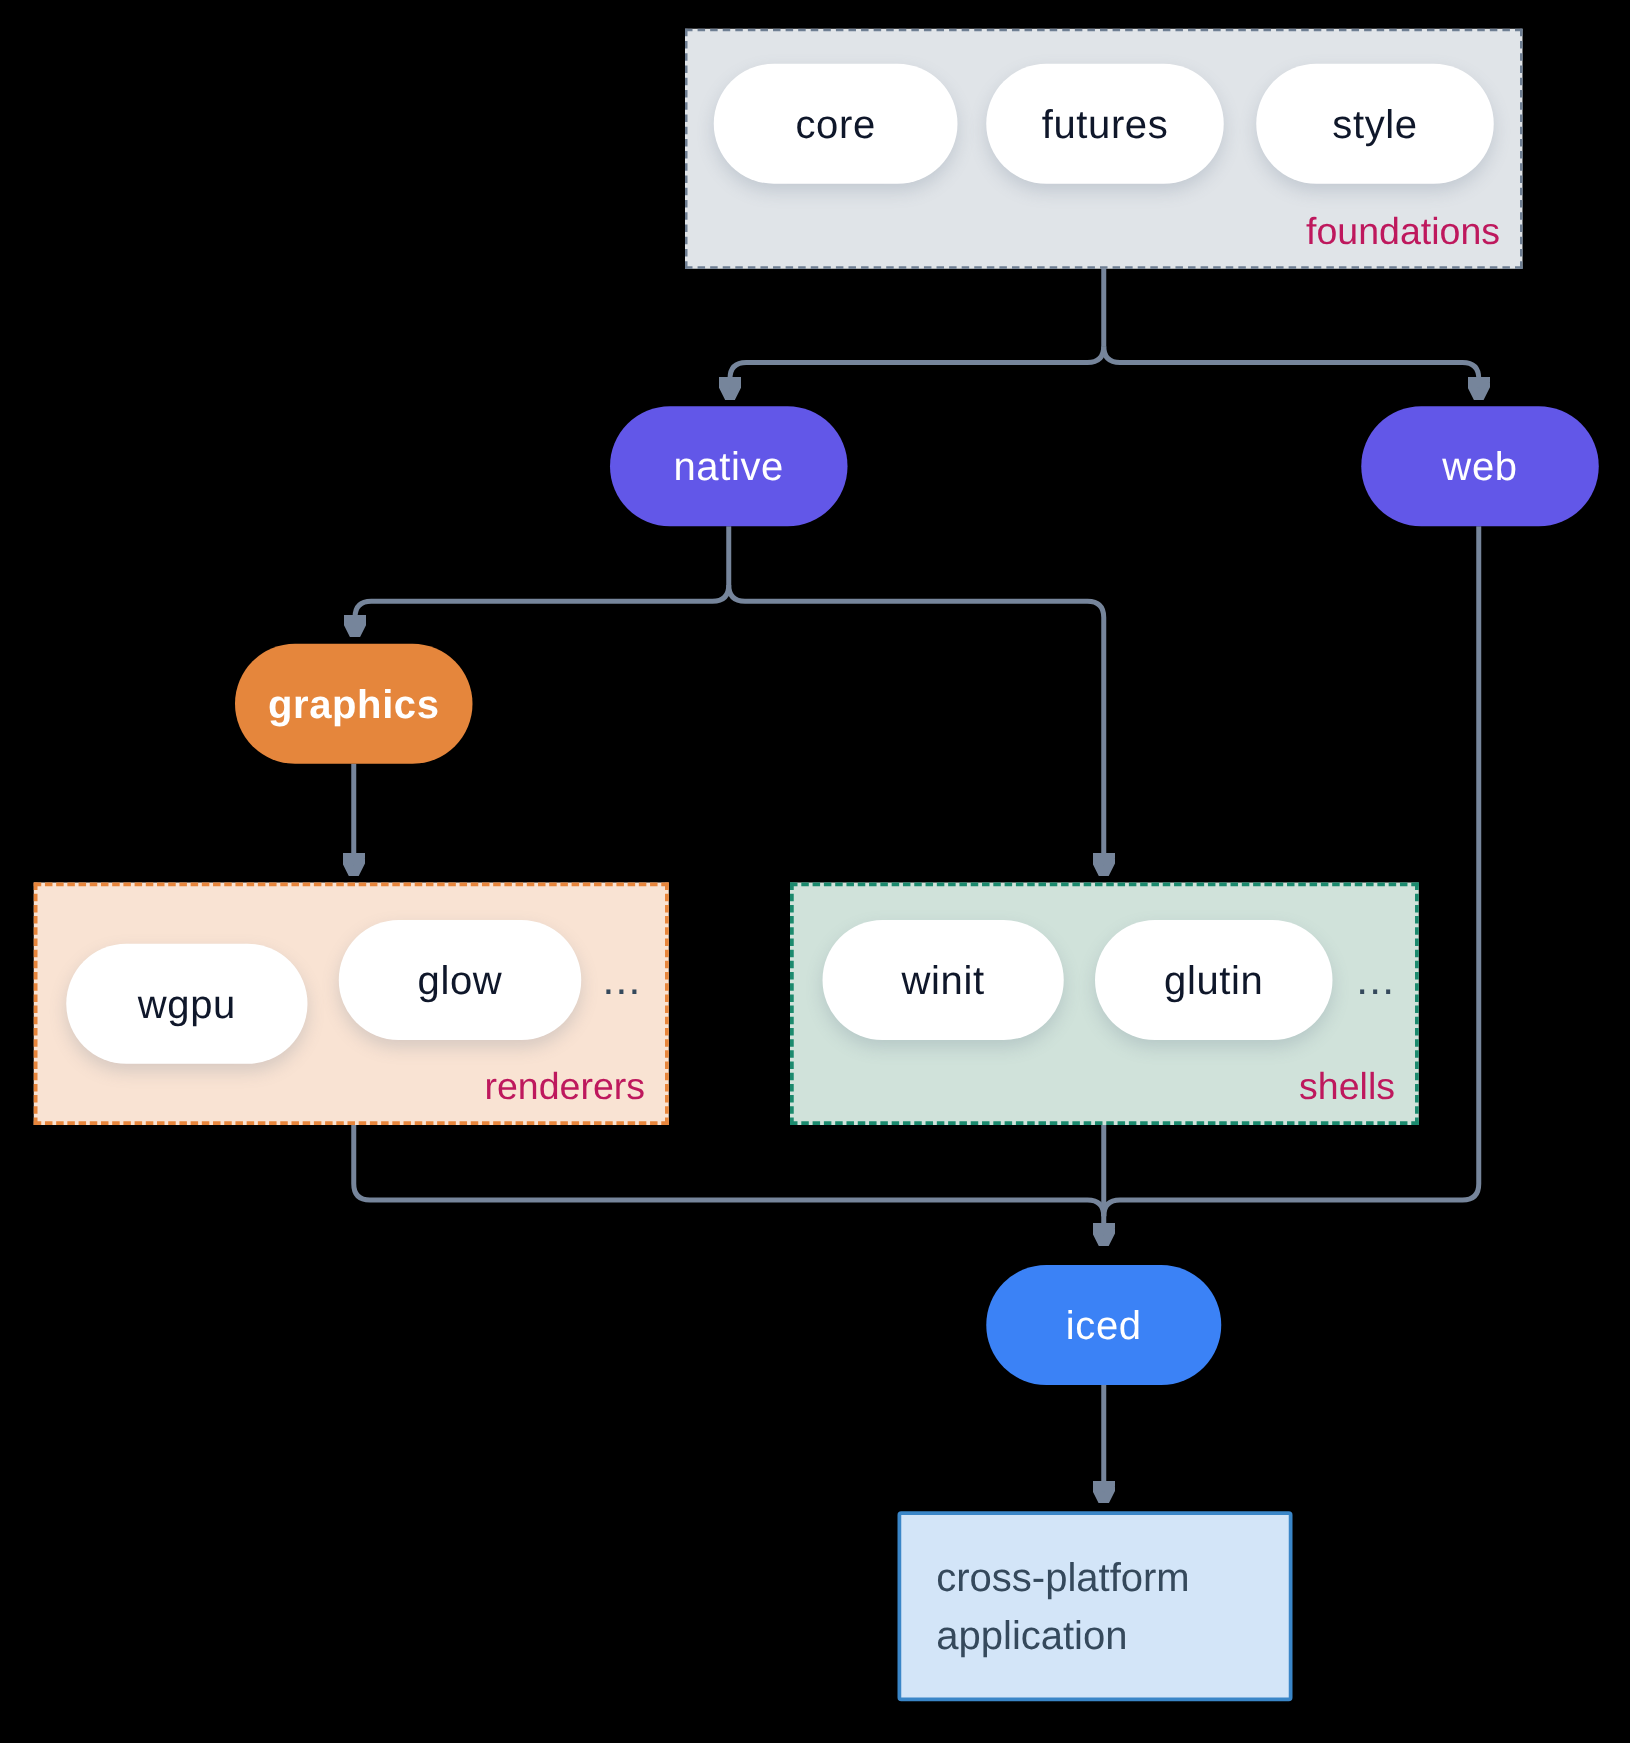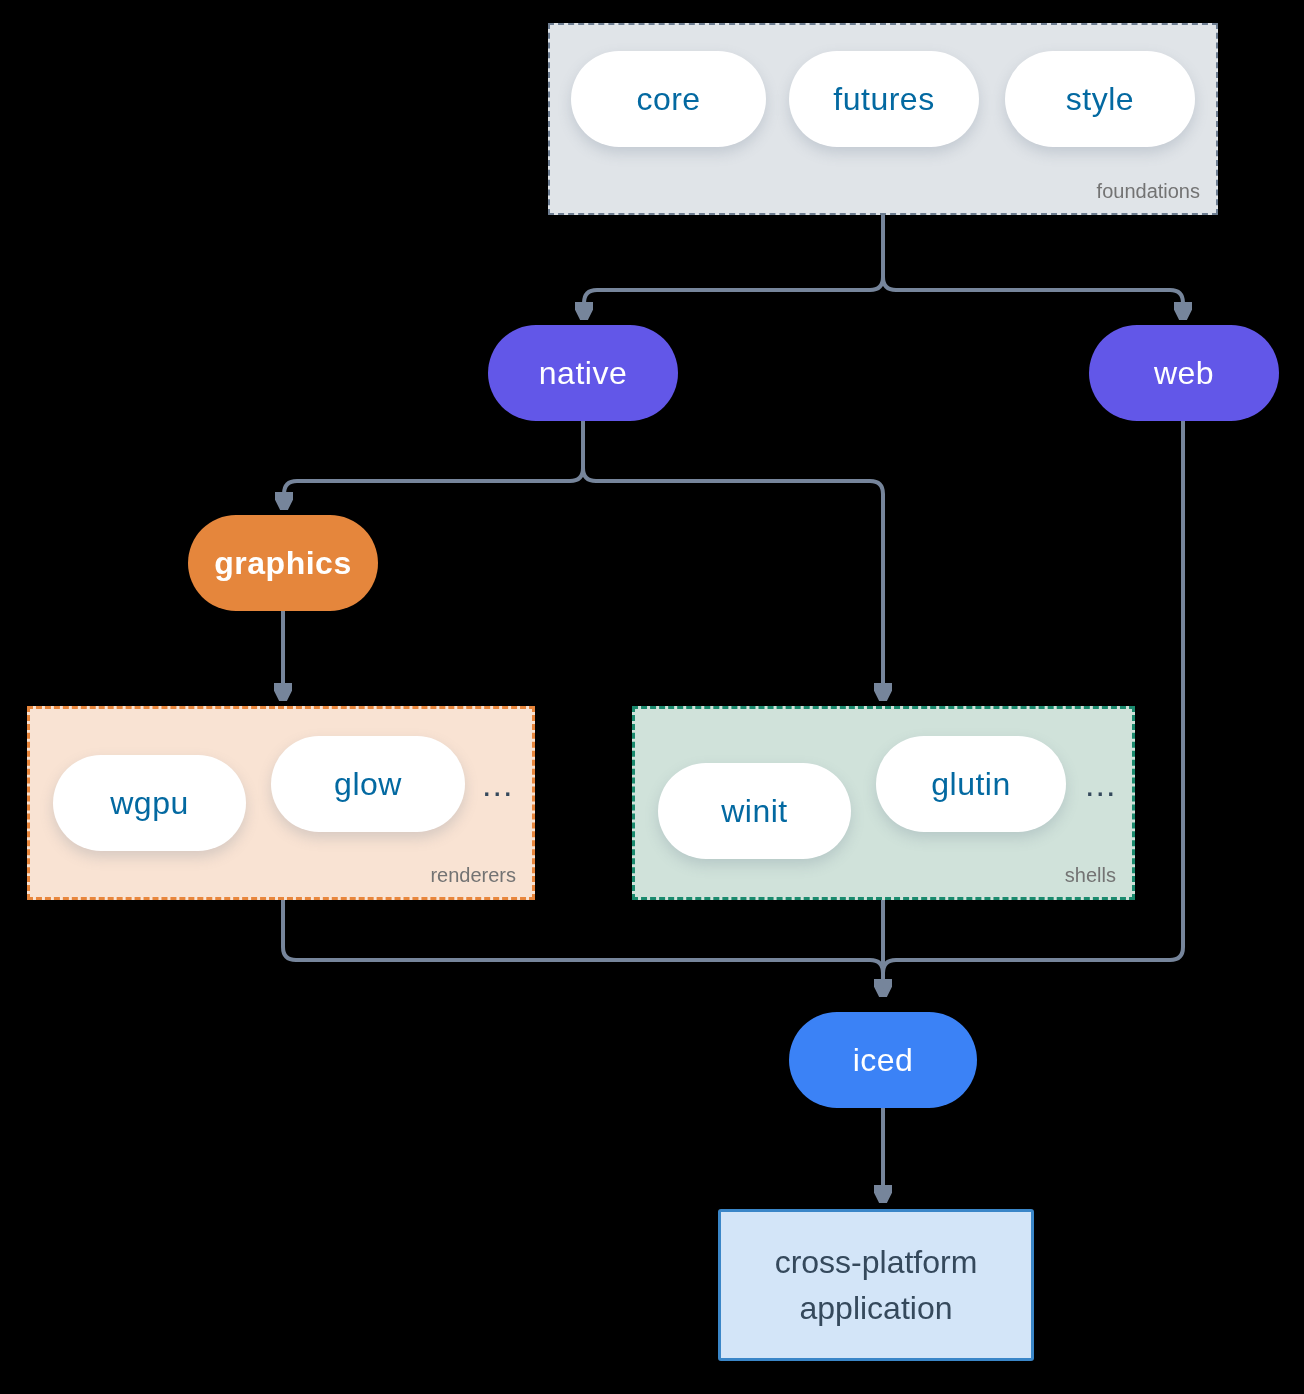--- a/index.html
+++ b/index.html
@@ -7,59 +7,59 @@
     position:relative;width:1304px;height:1394px;background:#000;overflow:hidden;
     font-family:"Liberation Sans","DejaVu Sans",sans-serif;
   }
   .wires{position:absolute;left:0;top:0;}
   .wires path{stroke:#76859b;stroke-width:4;fill:none;}
 
   .groupbox{position:absolute;box-sizing:border-box;}
   .g-foundations{left:548px;top:23px;width:670px;height:192px;background:#e0e4e8;border:2px dashed #6e7e92;}
   .g-renderers{left:27px;top:706px;width:508px;height:194px;background:#f9e3d3;border:3px dashed #e8863c;}
   .g-shells{left:632px;top:706px;width:503px;height:194px;background:#d0e2da;border:3px dashed #1b8a6e;}
-  .group-label{position:absolute;right:16px;bottom:10px;font-size:20px;color:#737373;}
+  .group-label{position:absolute;right:16px;bottom:10px;font-size:30px;color:#be185d;}
 
   .pill{
     position:absolute;height:96px;border-radius:48px;
     display:flex;align-items:center;justify-content:center;
     font-size:32px;letter-spacing:.5px;
   }
-  .pill.white{background:#ffffff;color:#0369a1;box-shadow:0 6px 14px rgba(90,110,130,.22);}
+  .pill.white{background:#ffffff;color:#0f172a;box-shadow:0 6px 14px rgba(90,110,130,.22);}
 
   
   .p-core{left:21px;top:26px;width:195px;}
   .p-futures{left:239px;top:26px;width:190px;}
   .p-style{left:455px;top:26px;width:190px;}
 
   
   .p-wgpu{left:23px;top:27px;width:193px;margin-top:19px;}
   .p-glow{left:241px;top:27px;width:194px;}
   
-  .p-winit{left:23px;top:27px;width:193px;margin-top:27px;}
+  .p-winit{left:23px;top:27px;width:193px;}
   .p-glutin{left:241px;top:27px;width:190px;}
 
   .more{
     position:absolute;top:27px;height:96px;display:flex;align-items:center;
     font-size:34px;color:#35495c;letter-spacing:1px;
   }
   .g-renderers .more{left:452px;}
   .g-shells .more{left:450px;}
 
   
   .n-native{left:488px;top:325px;width:190px;background:#6257e8;color:#fff;}
   .n-web{left:1089px;top:325px;width:190px;background:#6257e8;color:#fff;}
   .n-graphics{left:188px;top:515px;width:190px;background:#e5863c;color:#fff;font-weight:bold;}
   .n-iced{left:789px;top:1012px;width:188px;background:#3b82f6;color:#fff;}
 
   .n-app{
     position:absolute;left:718px;top:1209px;width:316px;height:152px;
     background:#d3e5f8;border:3px solid #3a86c8;border-radius:3px;
     box-sizing:border-box;display:flex;align-items:center;justify-content:center;
-    text-align:center;font-size:32px;line-height:1.45;color:#35495c;padding:16px 28px;
+    text-align:left;font-size:32px;line-height:1.45;color:#35495c;padding:16px 28px;
   }
 </style>
 </head>
 <body>
 
 <div class="canvas">
 
   <svg class="wires" width="1304" height="1394" viewBox="0 0 1304 1394">
     <defs>
       <marker id="arrow" viewBox="0 0 10 10" refX="8.5" refY="5" markerWidth="4.5" markerHeight="4.5" orient="auto">

